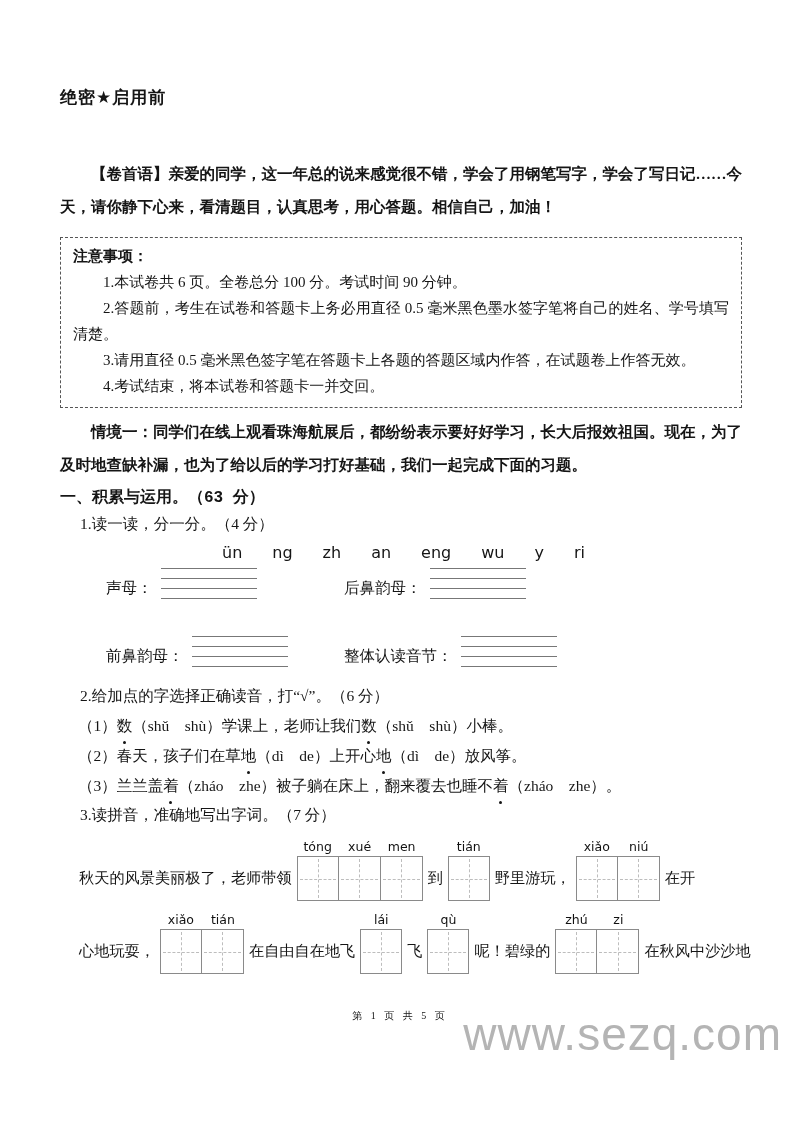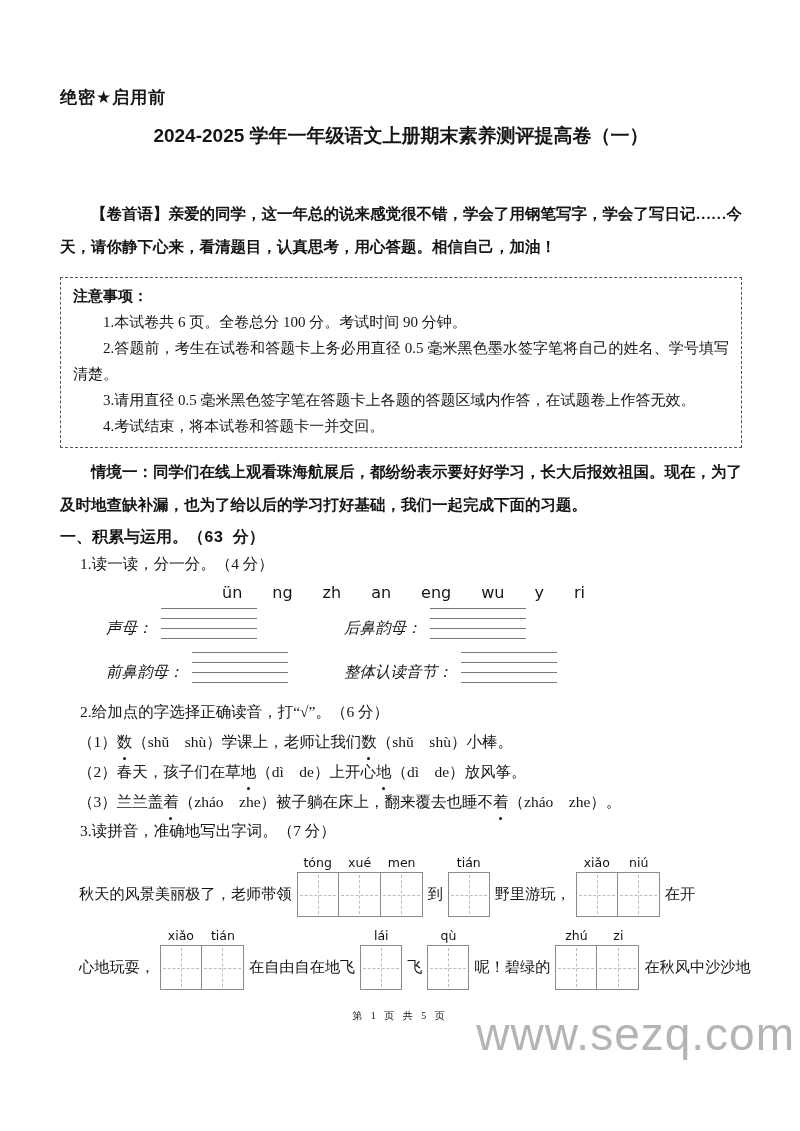--- a/index.html
+++ b/index.html
@@ -22,22 +22,22 @@
 
   .scenario{margin-top:8px;line-height:32.5px;}
   .section-head{font-family:Liberation Mono, monospace;font-weight:bold;
                 font-size:16px;margin:6px 0 6px 0;}
 
   .q-title{font-size:15.5px;margin:4px 0 4px 20px;}
 
   .pinyin-row{display:flex;gap:30px;margin:8px 0 2px 162px;
               font-family:"DejaVu Sans",sans-serif;font-size:16px;}
 
-  .q1-grid{display:grid;grid-template-columns:238px auto;row-gap:4px;
-           margin:6px 0 10px 46px;font-style:italic;}
+  .q1-grid{display:grid;grid-template-columns:238px auto;row-gap:28px;
+           margin:6px 0 10px 46px;}
   .q1-cell{display:flex;align-items:center;gap:8px;font-size:15.5px;}
   .fourline{width:96px;}
   .fourline i{display:block;height:9px;border-top:1px solid #777;}
 
   .q2-item{font-size:15.5px;line-height:30px;margin:0 0 0 18px;white-space:nowrap;}
   .dotchar{position:relative;display:inline-block;}
   .dotchar::after{content:"";position:absolute;left:50%;bottom:-3px;width:3px;height:3px;
                   margin-left:-2px;border-radius:50%;background:#151515;}
 
   .q3-line{display:flex;align-items:center;margin-left:16px;white-space:nowrap;}
@@ -49,33 +49,32 @@
             font-family:"DejaVu Sans",sans-serif;font-size:12.5px;color:#111;}
   .pylabels span{flex:1;text-align:center;}
   .cellrow{display:flex;}
   .cell{width:42px;height:45px;border:1px solid #8a8a8a;position:relative;background:#fff;box-sizing:border-box;}
   .cell:not(:first-child){border-left:none;}
   .cell::before{content:"";position:absolute;left:50%;top:2px;bottom:2px;border-left:1px dashed #bdbdbd;}
   .cell::after{content:"";position:absolute;top:50%;left:2px;right:2px;border-top:1px dashed #bdbdbd;}
 
   .footer{position:absolute;bottom:52px;left:0;width:100%;text-align:center;
           font-size:10px;letter-spacing:3px;}
-  .watermark{position:absolute;right:5px;bottom:14px;
+  .watermark{position:absolute;right:18px;bottom:14px;
              font-family:"Liberation Sans","DejaVu Sans",sans-serif;
              font-size:46px;color:#b4b4b4;letter-spacing:1px;}
 </style>
 </head>
 <body>
 
 <div class="page">
   <div class="content">
 
     <div class="secret">绝密★启用前</div>
 
-    <div class="title">2024-2025 学年一年级语文上册期末素养测评提高卷（一）</div>
 
     <p class="para bold intro">【卷首语】亲爱的同学，这一年总的说来感觉很不错，学会了用钢笔写字，学会了写日记……今天，请你静下心来，看清题目，认真思考，用心答题。相信自己，加油！</p>
 
     <div class="notice">
       <div class="notice-title">注意事项：</div>
       <div id="notice-items">
           <p class="notice-item">1.本试卷共 6 页。全卷总分 100 分。考试时间 90 分钟。</p>
           <p class="notice-item">2.答题前，考生在试卷和答题卡上务必用直径 0.5 毫米黑色墨水签字笔将自己的姓名、学号填写清楚。</p>
           <p class="notice-item">3.请用直径 0.5 毫米黑色签字笔在答题卡上各题的答题区域内作答，在试题卷上作答无效。</p>
           <p class="notice-item">4.考试结束，将本试卷和答题卡一并交回。</p>

